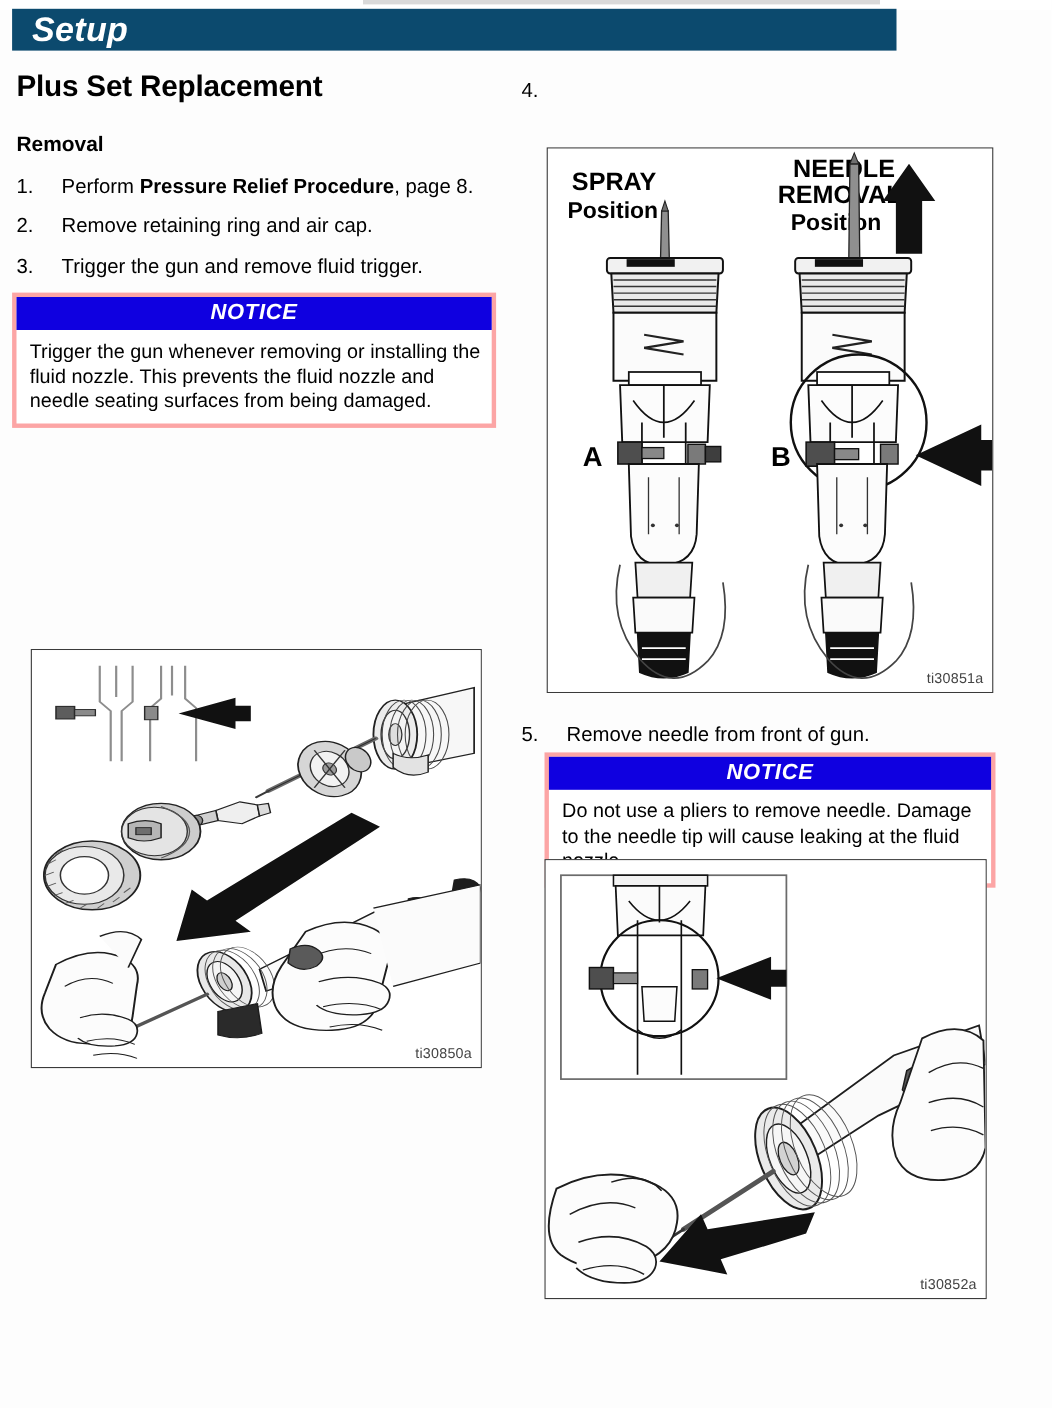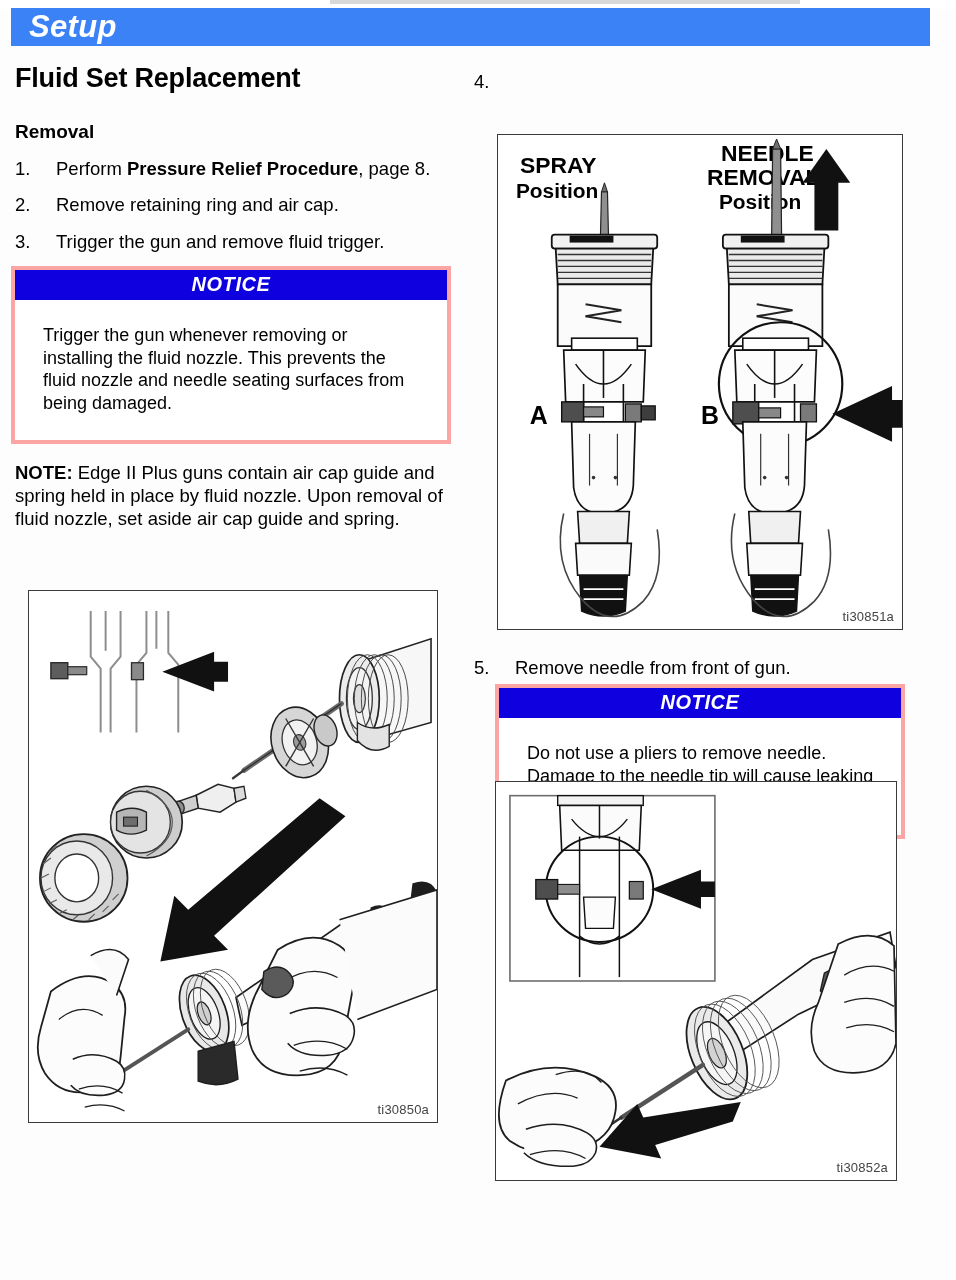--- a/index.html
+++ b/index.html
@@ -32,22 +32,22 @@
     position:absolute;
     left:330px; top:0;
     width:470px; height:4px;
     background:#d9d9d9;
   }
 
   
   .banner {
     position: absolute;
     left: 11px; top: 8px;
-    width: 919px; height: 38px;
-    background: #3b82f6;
+    width: 804px; height: 38px;
+    background: #0c4a6e;
     display: flex;
     align-items: center;
   }
   .banner-title {
     color: #ffffff;
     font-size: 31px;
     font-style: italic;
     font-weight: bold;
     letter-spacing: 0.3px;
     margin-left: 18px;
@@ -109,21 +109,21 @@
     font-style: italic;
     letter-spacing: 0.6px;
     padding: 4px 0 5px 0;
     line-height: 1.05;
   }
   .notice-body {
     padding: 8px 10px 9px 12px;
     font-size: 18px;
     line-height: 1.26;
   }
-  .notice-body p { margin: 16px; }
+  .notice-body p { margin: 0; }
 
   
   .note-para {
     margin: 17px 0 0 4px;
     font-size: 18.5px;
     line-height: 1.26;
   }
 
   
   .figure {
@@ -137,40 +137,40 @@
     right: 8px;
     bottom: 5px;
     font-size: 13px;
     color: #444444;
     font-family: "Liberation Sans", sans-serif;
     letter-spacing: 0.2px;
   }
   .fig-svg { display: block; width: 100%; height: 100%; }
 
   
-  #fig-exploded { position: absolute; left: 17px;  top: 534px; width: 410px; height: 533px; }
+  #fig-exploded { position: absolute; left: 17px;  top: 534px; width: 410px; height: 381px; }
   #fig-trigger  { position: absolute; left: 27px;  top: 78px;  width: 406px; height: 496px; }
   #fig-needle   { position: absolute; left: 25px;  top: 725px; width: 402px; height: 400px; }
 
   .label-bold-small { font-family: "Liberation Sans", sans-serif; font-weight: bold; }
 </style>
 </head>
 <body>
 
 <div class="page">
 
   <div class="top-sliver"></div>
 
   <div class="banner">
     <span class="banner-title">Setup</span>
   </div>
 
   <div class="col-left">
 
-    <h1 class="section-title">Fluid Set Replacement</h1>
+    <h1 class="section-title">Plus Set Replacement</h1>
 
     <h2 class="subsection">Removal</h2>
 
     <ol class="steps">
       <li>
         <span class="num">1.</span><span>Perform </span><span class="bold">Pressure Relief Procedure</span><span>, page 8.</span>
       </li>
       <li>
         <span class="num">2.</span><span>Remove retaining ring and air cap.</span>
       </li>
@@ -179,21 +179,20 @@
       </li>
     </ol>
 
     <div class="notice">
       <div class="notice-header">NOTICE</div>
       <div class="notice-body">
         <p>Trigger the gun whenever removing or installing the fluid nozzle. This prevents the fluid nozzle and needle seating surfaces from being damaged.</p>
       </div>
     </div>
 
-    <p class="note-para"><span class="bold">NOTE:</span><span> Edge II Plus guns contain air cap guide and spring held in place by fluid nozzle. Upon removal of fluid nozzle, set aside air cap guide and spring.</span></p>
 
     <div class="figure" id="fig-exploded">
       <svg class="fig-svg" viewBox="0 0 410 533" preserveAspectRatio="none">
         <rect x="0" y="0" width="410" height="533" fill="#ffffff"></rect>
 
         <g stroke="#8d8d8d" stroke-width="2" fill="none">
           <path d="M62 20 L62 66 L72 78 L72 142"></path>
           <path d="M92 20 L92 66 L82 78 L82 142"></path>
           <path d="M118 20 L118 62 L108 74 L108 142"></path>
           <path d="M140 20 L140 62 L150 74 L150 142"></path>

